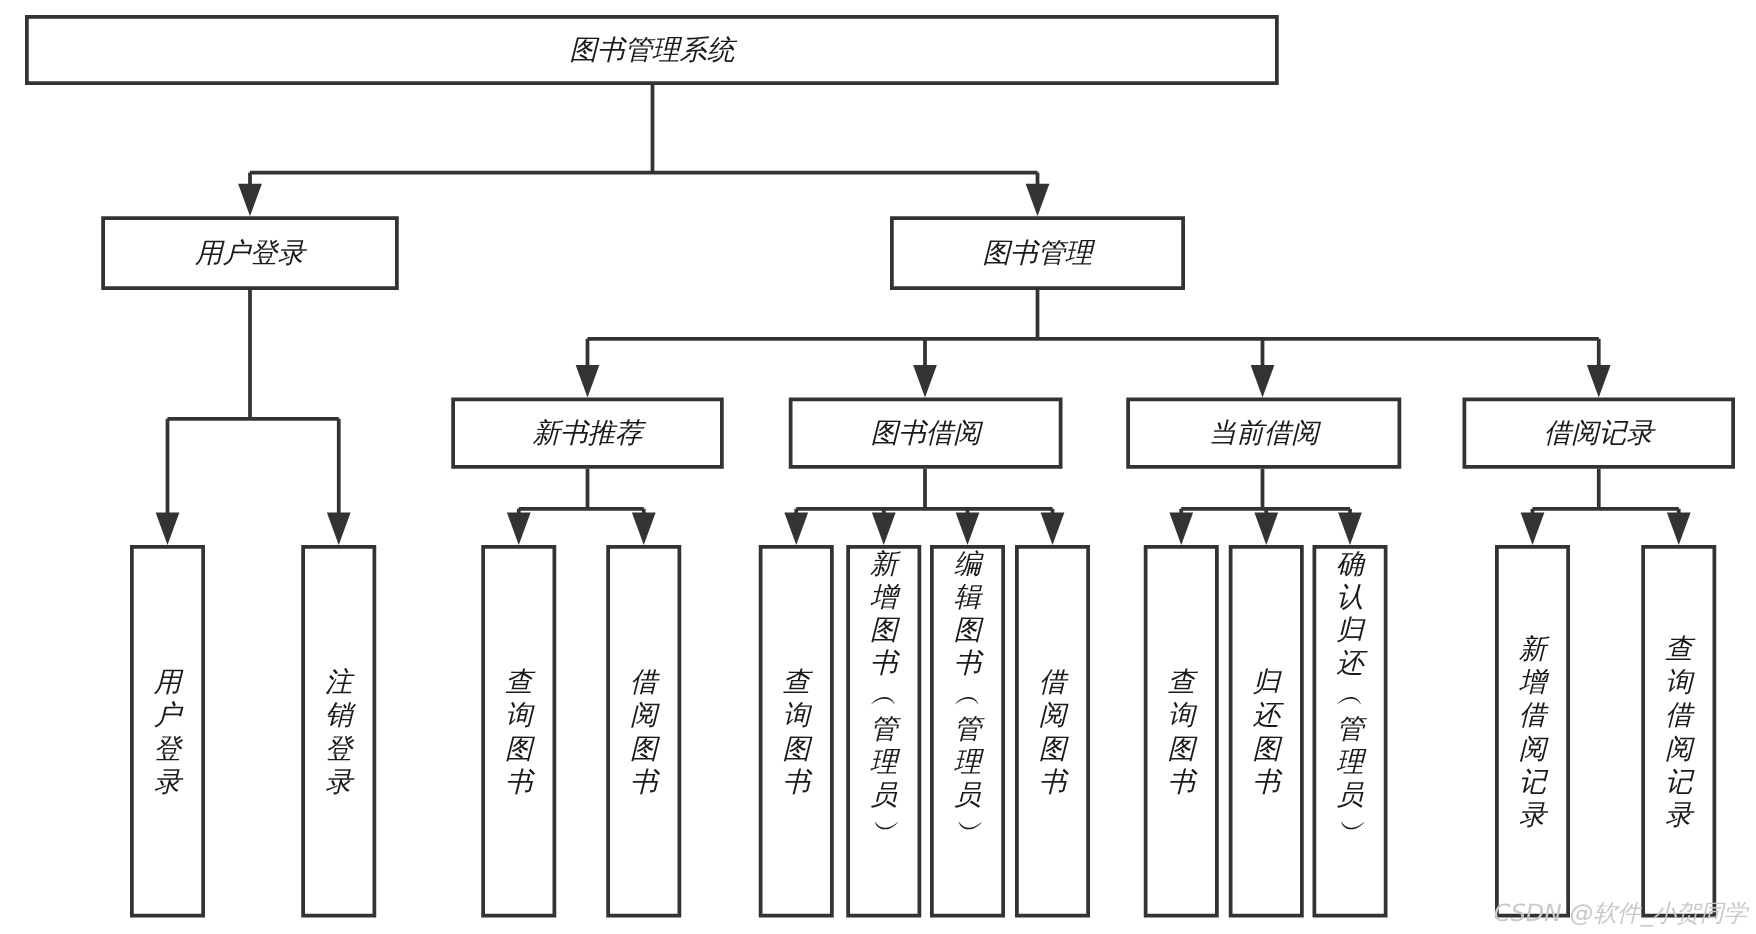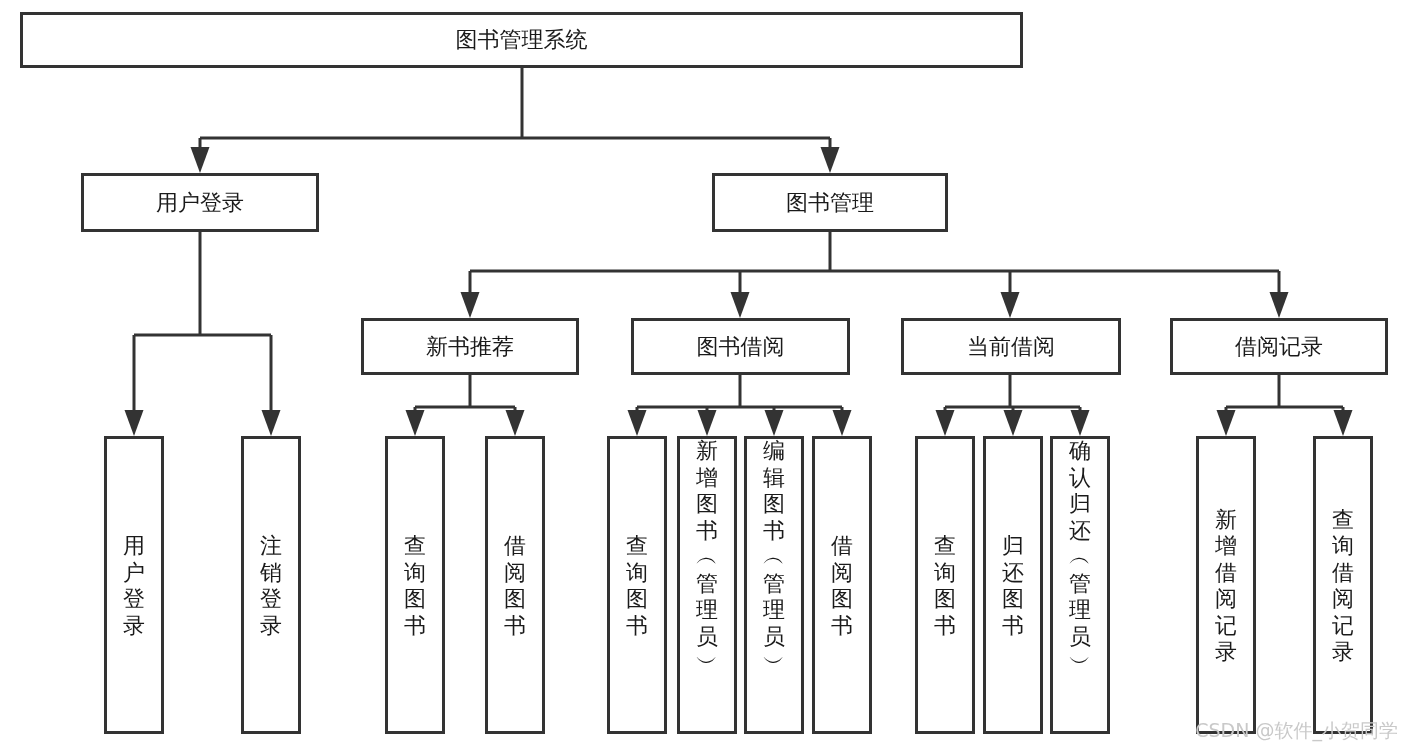--- a/index.html
+++ b/index.html
@@ -12,20 +12,21 @@
     width: 1405px;
     height: 747px;
     font-family: "DejaVu Sans", "Liberation Sans", sans-serif;
     overflow: hidden;
     position: relative;
   }
   #diagram-root {
     position: relative;
     width: 1405px;
     height: 608px;
+    font-style: italic;
   }
   svg.diagram-canvas {
     position: absolute;
     left: 0;
     top: 0;
     width: 1405px;
     height: 747px;
     display: block;
   }
   .node-rect {

